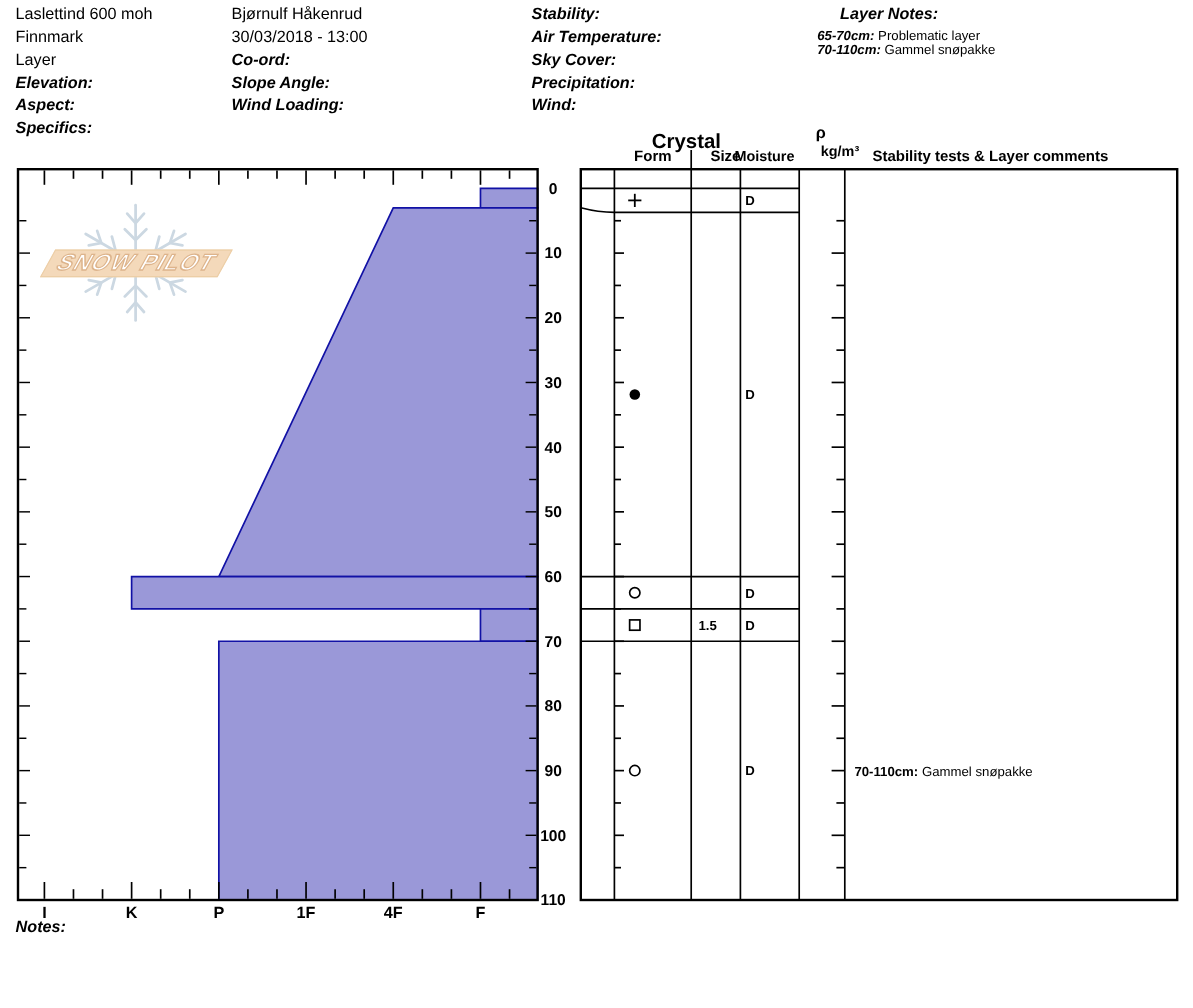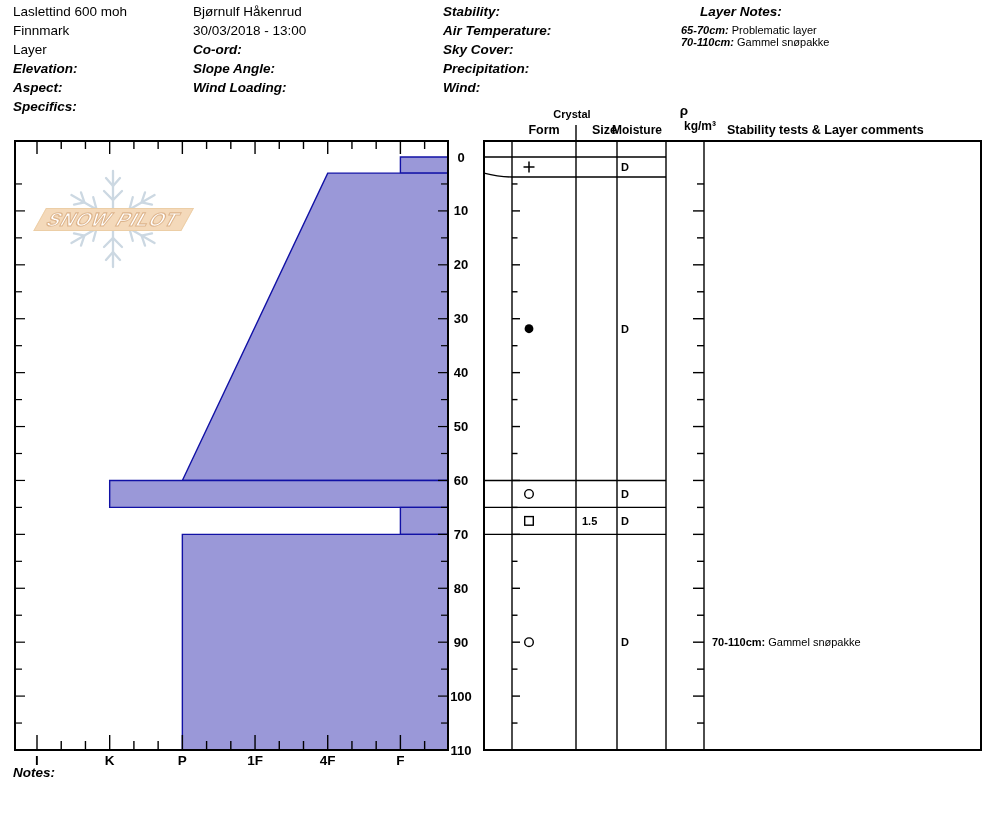--- a/index.html
+++ b/index.html
@@ -44,21 +44,21 @@
   <div class="abs h13 b" style="left:700px;top:3px">Layer Notes:</div>
   <div class="abs note" style="left:681px;top:24px">
     <span class="b">65-70cm:</span>
     <span>Problematic layer</span>
   </div>
   <div class="abs note" style="left:681px;top:36px">
     <span class="b">70-110cm:</span>
     <span>Gammel snøpakke</span>
   </div>
 
-  <div class="abs th" style="left:522px;top:108px;width:100px;text-align:center;font-size:11px">Crystal</div>
+  <div class="abs th" style="left:522px;top:108px;width:100px;text-align:center;font-size:17px">Crystal</div>
   <div class="abs th" style="left:513px;top:123px;width:62px;text-align:center;font-size:12.5px">Form</div>
   <div class="abs th" style="left:576px;top:123px;width:41px;text-align:right;font-size:12.5px">Size</div>
   <div class="abs th" style="left:612px;top:123px;width:56px;text-align:left;font-size:12px">Moisture</div>
   <div class="abs th" style="left:664px;top:103px;width:40px;text-align:center;font-size:13.5px">ρ</div>
   <div class="abs th" style="left:664px;top:119px;width:52px;text-align:right;font-size:12px">kg/m³</div>
   <div class="abs th" style="left:727px;top:123px;font-size:12.5px">Stability tests &amp; Layer comments</div>
 
   <svg id="fig" width="994" height="840" viewBox="0 0 994 840">
       <g stroke="#ccd8e2" stroke-width="2.3" stroke-linecap="round" fill="none" transform="translate(113,219)">
         <g transform="rotate(0)">

